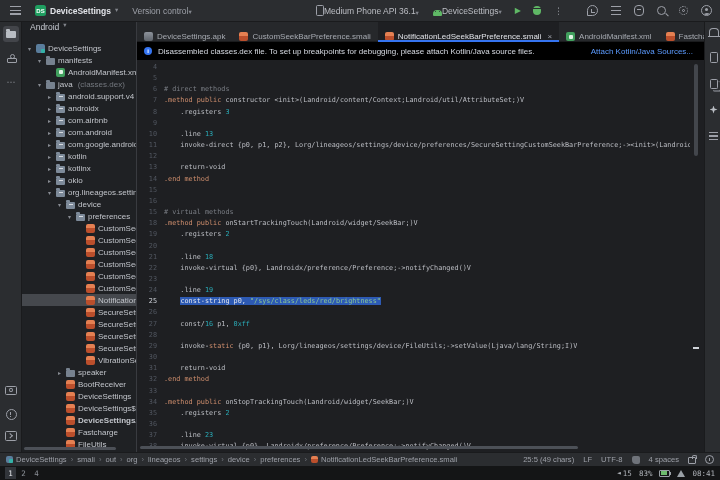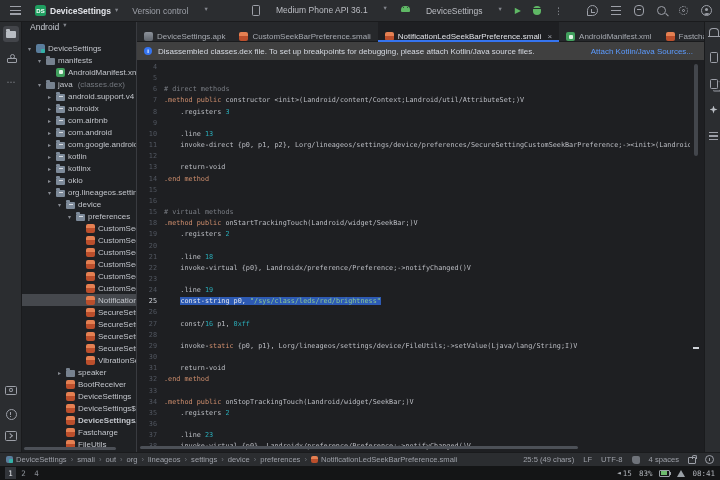--- a/index.html
+++ b/index.html
@@ -10,21 +10,21 @@
           display:flex;align-items:center;gap:6px;padding:0 6px;box-sizing:border-box;
           border-bottom:1px solid #1a1b1d;font-size:8.5px}
   .burger{width:11px;height:9px;background:linear-gradient(#9da0a8 0 1.4px,transparent 1.4px 3.6px,#9da0a8 3.6px 5px,transparent 5px 7.2px,#9da0a8 7.2px 8.6px);flex:none;margin:0 4px}
   .chip{display:flex;align-items:center;gap:4px;padding:2px 4px;border-radius:3px}
   .dslogo{width:11px;height:11px;background:#1f9e60;border-radius:2.5px;color:#fff;font-size:6px;
           font-weight:bold;display:flex;align-items:center;justify-content:center}
   .pname{color:#e2e4e9;font-weight:bold}
   .chev{color:#83868d;font-size:6.5px;line-height:1}
   .dim{color:#9da0a8}
   .spacer{flex:1}
-  .tbgroup{display:flex;align-items:flex-start;gap:16px;padding:2px 4px}
+  .tbgroup{display:flex;align-items:flex-end;gap:0;padding:2px 4px}
   .i-phone{width:6px;height:9px;border:1px solid #9da0a8;border-radius:1.5px;position:relative}
   .i-android{width:9px;height:6px;background:#5fb865;border-radius:4px 4px 1px 1px;position:relative}
   .i-android::before{content:"";position:absolute;top:1.5px;left:2px;width:1.3px;height:1.3px;background:#2b2d30;border-radius:50%}
   .i-android::after{content:"";position:absolute;top:1.5px;right:2px;width:1.3px;height:1.3px;background:#2b2d30;border-radius:50%}
   .play{color:#5fb865;font-size:8px;margin:0 3px}
   .i-bug{width:8px;height:9px;background:#5fb865;border-radius:4px;position:relative;margin:0 3px}
   .i-bug::before{content:"";position:absolute;top:2px;left:0;right:0;height:1px;background:#2b2d30}
   .kebab{color:#9da0a8;font-size:9px;margin:0 4px}
   .acticons{display:flex;align-items:center;gap:13px;margin-left:14px;margin-right:2px}
   .i-translate{width:9px;height:9px;border:1px solid #9da0a8;border-radius:50% 50% 50% 0;position:relative}
@@ -85,21 +85,21 @@
   .fi-package::after{content:"";position:absolute;top:2px;left:2.5px;width:4px;height:1.2px;background:#d6dae0}
   #treescroll{position:absolute;left:2px;bottom:2px;width:92px;height:3px;background:#4c5057;border-radius:2px}
   
   #center{position:absolute;left:137px;top:22px;width:567px;height:430px;background:#1e1f22}
   #tabrow{height:20px;background:#26282b;display:flex;align-items:stretch;border-bottom:1px solid #1a1b1d;box-sizing:border-box}
   .tab{display:flex;align-items:flex-end;gap:4px;padding:0 7px;font-size:8px;color:#a6aab1;position:relative;white-space:nowrap}
   .tab.active{background:#1e1f22;color:#e0e2e7}
   .tab.active::after{content:"";position:absolute;left:0;right:0;bottom:-1px;height:2px;background:#3574f0}
   .tlabel.trunc{max-width:46px;overflow:hidden}
   .tclose{color:#9da0a8;font-size:8px;margin-left:2px}
-  #banner{height:18px;background:#404040;display:flex;align-items:center;gap:6px;padding:0 7px;font-size:8px;color:#d6dae2;box-sizing:border-box}
+  #banner{height:18px;background:#000000;display:flex;align-items:center;gap:6px;padding:0 7px;font-size:8px;color:#d6dae2;box-sizing:border-box}
   .i-info{width:8px;height:8px;border-radius:50%;background:#3574f0;color:#fff;font-size:6px;font-weight:bold;
           display:flex;align-items:center;justify-content:center;font-style:normal;flex:none}
   .blink{margin-left:auto;color:#5c9bff;padding-right:4px}
   
   #editor{position:relative;height:392px;overflow:hidden;font-family:"DejaVu Sans Mono",monospace;font-size:6.8px}
   #code-lines{position:absolute;left:0;top:2px;right:14px}
   .crow{display:flex;height:11.17px;line-height:11.17px;white-space:pre}
   .lnum{width:20px;text-align:right;padding-right:7px;color:#515660;flex:none}
   .lnum.cur{color:#d5d9e0}
   .ctext{white-space:pre;overflow:hidden}

